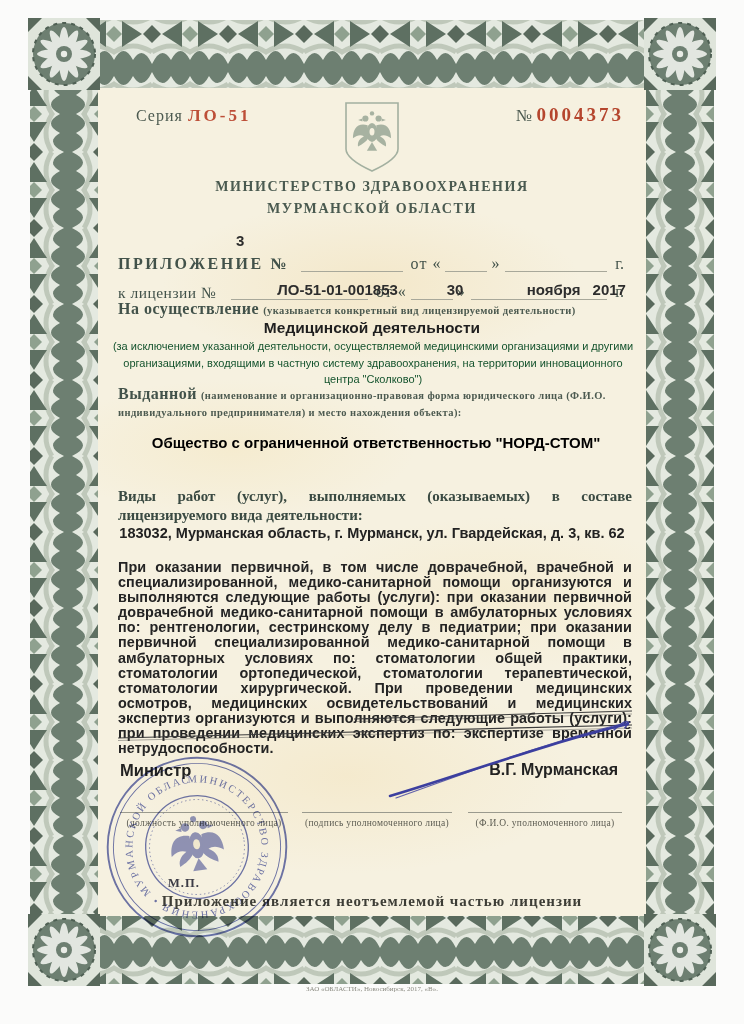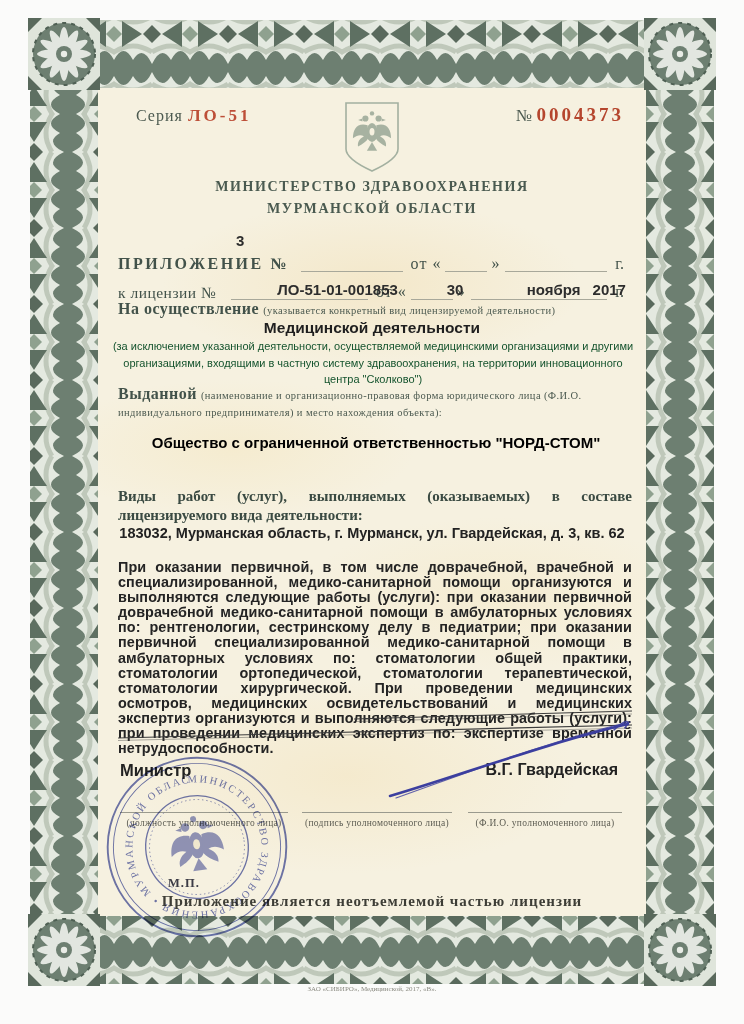--- a/index.html
+++ b/index.html
@@ -47,21 +47,21 @@
   .grow { flex:1 1 auto; }
   .slot { flex:0 0 42px; }
   .ot { margin:0 4px 0 8px; letter-spacing:1px; }
   .qc { margin:0 6px 0 4px; }
   .gdot { margin-left:8px; }
   .u .typed { position:absolute; bottom:2px; white-space:nowrap; font-size:15px;margin-left:28px; }
   .row1 { top:248px; }
   .row2 { top:276px; }
 
   
-  .small-note { font-size:10.5px; font-weight:normal; color:#4c5a50; letter-spacing:.4px; }
+  .small-note { font-size:10.5px; font-weight:bold; color:#4c5a50; letter-spacing:.4px; }
   .field-label { font-size:16px; font-weight:bold; color:#42524a; letter-spacing:.5px; }
   .na-osush { left:118px; top:300px; }
   .med-kind { left:0; right:0; top:319px; text-align:center;
     font-family:"Liberation Sans", sans-serif; font-weight:bold; font-size:15.5px; color:#1f1f1f; }
   .exception { left:112px; width:522px; top:338px; text-align:center;
     font-family:"Liberation Sans", sans-serif; font-size:11px; color:#14532d; line-height:16.5px; }
   .vydannoy { left:118px; width:516px; top:386px; line-height:15px; }
   .org-name { left:8px; right:0; top:434px; text-align:center;
     font-family:"Liberation Sans", sans-serif; font-weight:bold; font-size:15px; color:#000000; }
 
@@ -235,21 +235,21 @@
   <div class="abs main-para">При оказании первичной, в том числе доврачебной, врачебной и специализированной, медико-санитарной помощи организуются и выполняются следующие работы (услуги): при оказании первичной доврачебной медико-санитарной помощи в амбулаторных условиях по: рентгенологии, сестринскому делу в педиатрии; при оказании первичной специализированной медико-санитарной помощи в амбулаторных условиях по: стоматологии общей практики, стоматологии ортопедической, стоматологии терапевтической, стоматологии хирургической. При проведении медицинских осмотров, медицинских освидетельствований и медицинских экспертиз организуются и выполняются следующие работы (услуги): при проведении медицинских экспертиз по: экспертизе временной нетрудоспособности.</div>
 
   <svg class="abs strikes" width="514" height="44" aria-hidden="true">
     <line x1="236" y1="17" x2="514" y2="9" stroke="#3c3c3c" stroke-width="1.1"></line>
     <line x1="238" y1="19.5" x2="514" y2="12" stroke="#3c3c3c" stroke-width="0.6" opacity="0.7"></line>
     <line x1="0" y1="36" x2="514" y2="23" stroke="#3c3c3c" stroke-width="1.1"></line>
     <line x1="0" y1="38.5" x2="514" y2="26" stroke="#3c3c3c" stroke-width="0.6" opacity="0.7"></line>
   </svg>
 
   <div class="abs minister">Министр</div>
-  <div class="abs fio">В.Г. Гвардейская</div>
+  <div class="abs fio">В.Г. Мурманская</div>
 
   <div class="abs sig-seg seg1"></div>
   <div class="abs sig-seg seg2"></div>
   <div class="abs sig-seg seg3"></div>
   <div class="abs sig-note n1">(должность уполномоченного лица)</div>
   <div class="abs sig-note n2">(подпись уполномоченного лица)</div>
   <div class="abs sig-note n3">(Ф.И.О. уполномоченного лица)</div>
 
   <svg class="abs signature-svg" width="256" height="90" aria-hidden="true">
     <g stroke="#3c3f9f" fill="none" stroke-linecap="round">
@@ -271,15 +271,15 @@
     </g>
     <text font-family="Liberation Serif, serif" font-size="11" fill="#4c57a9" letter-spacing="2.2">
       <textPath href="#stampRing">МИНИСТЕРСТВО ЗДРАВООХРАНЕНИЯ • МУРМАНСКОЙ ОБЛАСТИ •</textPath>
     </text>
     <use href="#eagle" x="68" y="64" width="64" height="64" style="color:#4c57a9" opacity="0.75"></use>
   </svg>
 
   <div class="abs mp">М.П.</div>
 
   <div class="abs footer-note">Приложение является неотъемлемой частью лицензии</div>
-  <div class="abs print-info">ЗАО «СИБИРО», Медицинской, 2017, «В».</div>
+  <div class="abs print-info">ЗАО «ОБЛАСТИ», Новосибирск, 2017, «В».</div>
 
 </div>
 
 </body></html>

